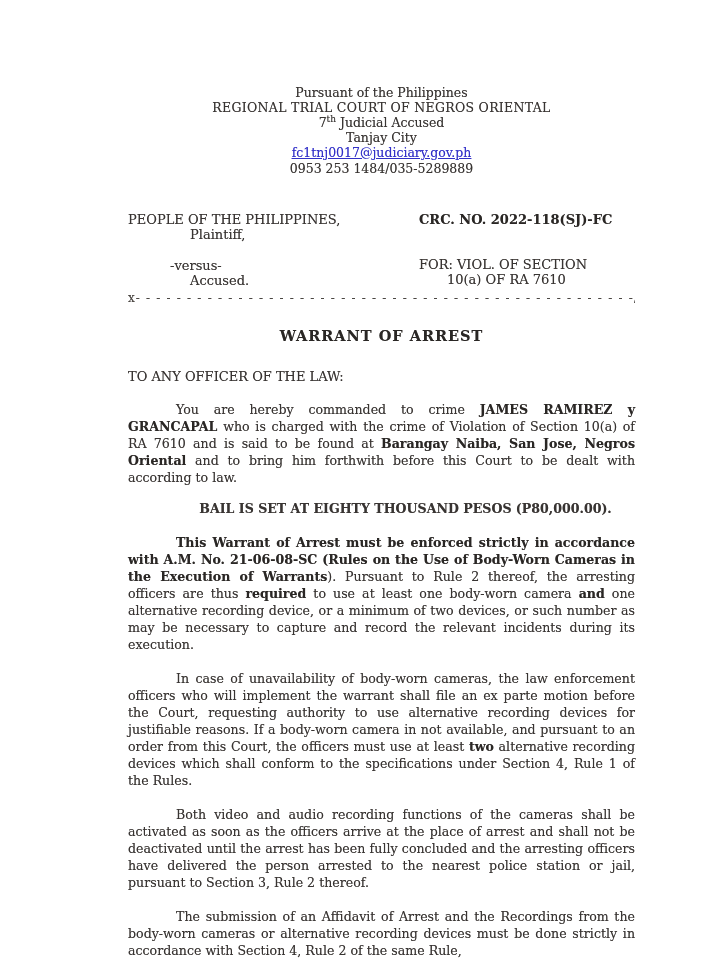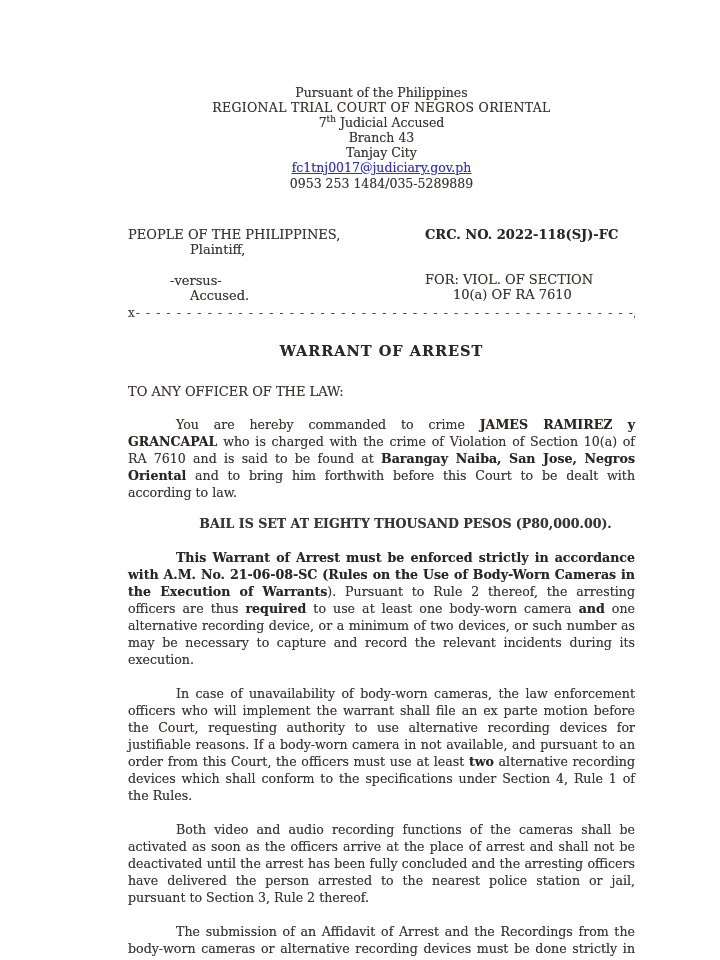--- a/index.html
+++ b/index.html
@@ -17,21 +17,21 @@
   }
   .content{width:507px;}
   
   .court-header{text-align:center;font-size:12.5px;line-height:15px;}
   .court-header .upper{letter-spacing:.3px;}
   sup{font-size:9px;vertical-align:super;line-height:0;}
   .email-link{color:#3230c8;text-decoration:underline;text-shadow:0 0 0.6px rgba(50,48,200,.5);cursor:pointer;}
   .phone-line{margin-top:1px;}
   
   .case-caption{position:relative;margin-top:36px;font-size:13px;line-height:15px;}
-  .caption-right{position:absolute;left:297px;top:0;width:212px;}
+  .caption-right{position:absolute;left:291px;top:0;width:212px;}
   .case-number{font-weight:bold;}
   .charge{margin-top:30px;}
   .charge-line2{margin-left:28px;}
   .plaintiff-role,.accused-role{margin-left:62px;}
   .versus-label{margin-top:16px;margin-left:42px;}
   .accused-name{margin-top:19px;}
   .caption-separator{
     margin-top:3px;white-space:nowrap;overflow:hidden;
     font-size:12px;letter-spacing:1.2px;color:#4a4642;
   }
@@ -46,21 +46,20 @@
 </head>
 <body>
 
 <div class="page">
   <div class="content">
 
     <div class="court-header">
       <div>Pursuant of the Philippines</div>
       <div class="upper">REGIONAL TRIAL COURT OF NEGROS ORIENTAL</div>
       <div><span>7</span><sup>th</sup><span> Judicial Accused</span></div>
-      <div>Branch 43</div>
       <div>Tanjay City</div>
       <div><span class="email-link">fc1tnj0017@judiciary.gov.ph</span></div>
       <div class="phone-line">0953 253 1484/035-5289889</div>
     </div>
 
     <div class="case-caption">
       <div class="caption-right">
         <div class="case-number">CRC. NO. 2022-118(SJ)-FC</div>
         <div class="charge">FOR: VIOL. OF SECTION</div>
         <div class="charge-line2">10(a) OF RA 7610</div>

